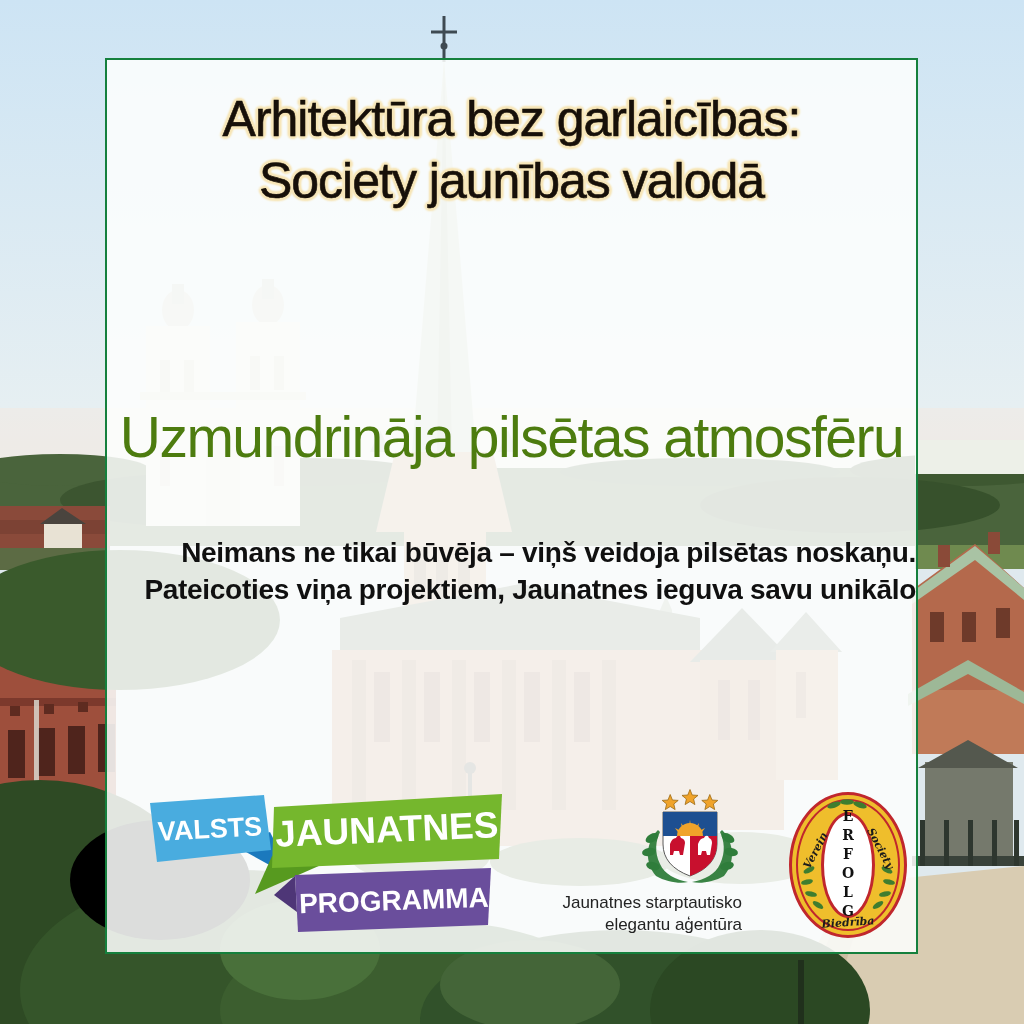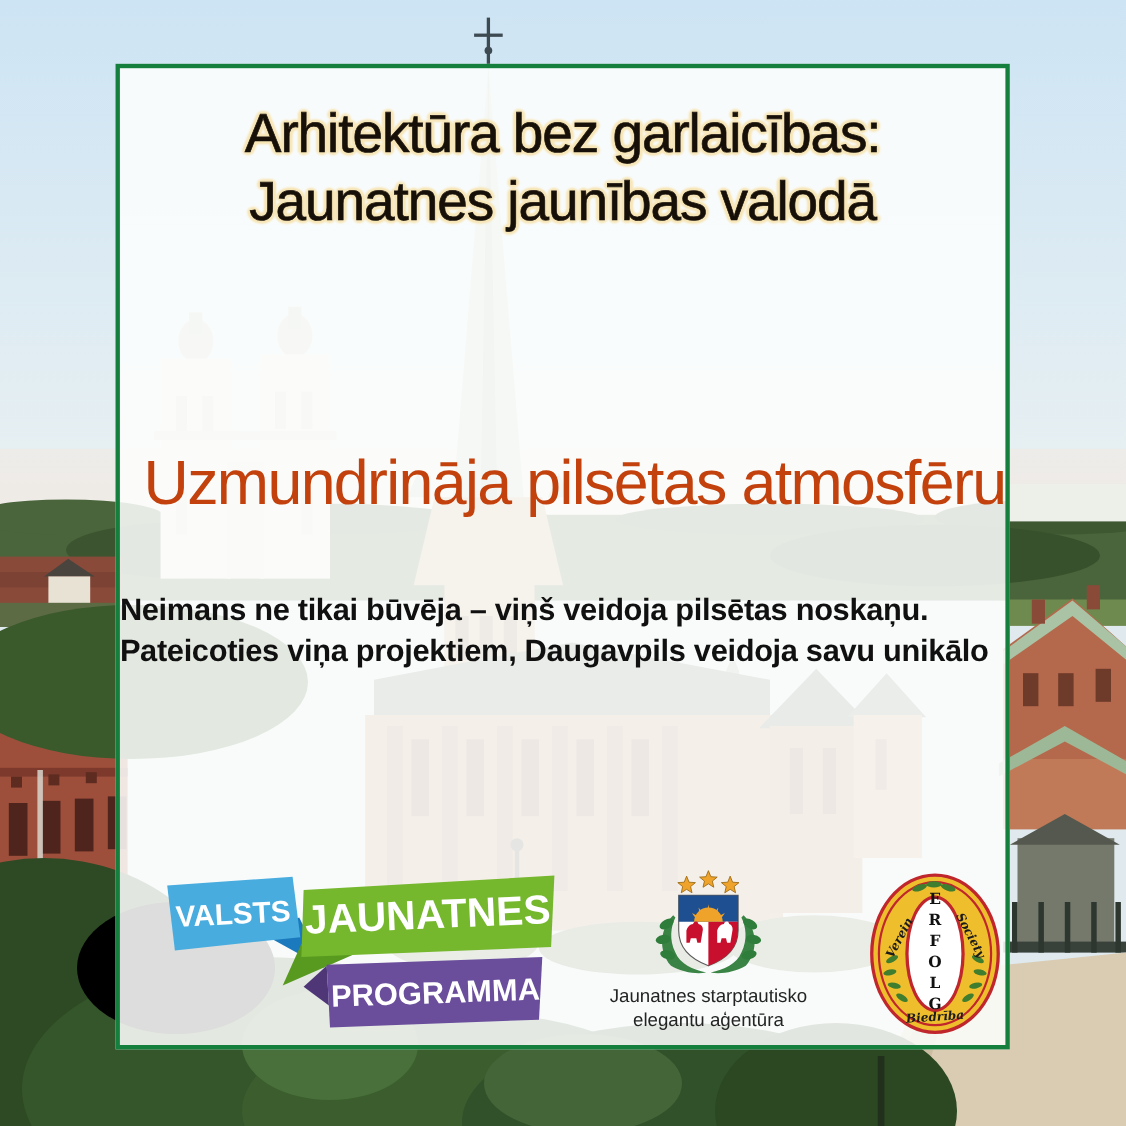--- a/index.html
+++ b/index.html
@@ -2,38 +2,38 @@
 <html><head>
 <meta charset="utf-8">
 <style>
   html,body{margin:0;padding:0;background:#777;}
   .poster{position:relative;width:1024px;height:1024px;overflow:hidden;
           font-family:"Liberation Sans",sans-serif;background:#dfe9ee;}
   .bg{position:absolute;left:0;top:0;width:1024px;height:1024px;display:block;}
 
   
   .panel{position:absolute;left:105px;top:58px;width:813px;height:896px;
-         background:rgba(253,254,253,.87);border:4px solid #15803d;box-sizing:border-box;}
+         background:rgba(253,254,253,.87);border:2px solid #15803d;box-sizing:border-box;}
 
   .title{position:absolute;top:28px;left:0;width:100%;text-align:center;
          font-size:50px;line-height:62px;font-weight:400;color:#171009;
          -webkit-text-stroke:.6px #171009;letter-spacing:-1px;
          text-shadow:-3px 0 2px #f7e6b8,3px 0 2px #f7e6b8,0 -3px 2px #f7e6b8,0 3px 2px #f7e6b8,
                      -2px -2px 2px #f7e6b8,2px 2px 2px #f7e6b8,2px -2px 2px #f7e6b8,-2px 2px 2px #f7e6b8;}
-  .subtitle{position:absolute;top:347px;left:0;width:100%;text-align:right;
-            font-size:57px;line-height:60px;font-weight:400;color:#c2410c;letter-spacing:-1.5px;}
-  .bodytext{position:absolute;top:474px;left:0;width:100%;text-align:left;
+  .subtitle{position:absolute;top:347px;left:0;width:100%;text-align:center;
+            font-size:57px;line-height:60px;font-weight:400;color:#4d7c0f;letter-spacing:-1.5px;}
+  .bodytext{position:absolute;top:474px;left:0;width:100%;text-align:right;
             font-size:28px;line-height:37px;font-weight:700;color:#101010;letter-spacing:-.3px;}
 
   .logos{position:absolute;left:0;top:722px;width:100%;height:176px;}
   .logo-programme{position:absolute;left:28px;top:0;width:372px;height:156px;}
   .logo-programme svg{display:block;}
   .banner-text{fill:#fff;font-family:"Liberation Sans",sans-serif;font-weight:700;}
 
-  .logo-agency{position:absolute;left:435px;top:6px;width:200px;text-align:center;}
+  .logo-agency{position:absolute;left:435px;top:6px;width:200px;text-align:right;}
   .agency-caption{margin-top:4px;font-size:17px;line-height:22px;color:#232323;}
 
   
   .logo-erfolg{position:absolute;left:682px;top:10px;width:118px;height:146px;}
   .erf-outer{position:absolute;inset:0;background:#efbe2c;border:3px solid #c0272d;
              border-radius:50%/50%;box-sizing:border-box;}
   .erf-ring{position:absolute;left:7px;top:7px;right:7px;bottom:7px;border:2px solid #c0272d;
             border-radius:50%/50%;}
   .erf-center{position:absolute;left:32px;top:20px;width:54px;height:106px;background:#fff;
               border:3px solid #c0272d;border-radius:27px/53px;box-sizing:border-box;
@@ -198,28 +198,28 @@
       <ellipse cx="300" cy="950" rx="80" ry="50" fill="#49703a"></ellipse>
       <ellipse cx="530" cy="985" rx="90" ry="45" fill="#446538"></ellipse>
       <rect x="798" y="960" width="6" height="64" fill="#20301c"></rect>
     </g>
   </svg>
 
   <div class="panel">
 
     <div class="title">
       <div>Arhitektūra bez garlaicības:</div>
-      <div>Jaunatnes jaunības valodā</div>
+      <div>Society jaunības valodā</div>
     </div>
 
     <div class="subtitle">Uzmundrināja pilsētas atmosfēru</div>
 
     <div class="bodytext">
       <div>Neimans ne tikai būvēja – viņš veidoja pilsētas noskaņu.</div>
-      <div>Pateicoties viņa projektiem, Daugavpils veidoja savu unikālo</div>
+      <div>Pateicoties viņa projektiem, Jaunatnes ieguva savu unikālo</div>
     </div>
 
     <div class="logos">
 
       <div class="logo-programme">
         <svg width="372" height="156" viewBox="0 0 372 156">
           <polygon points="100,64 135,50 158,96" fill="#1B79BD"></polygon>
           <polygon points="15,21 129,13 136,68 22,80" fill="#49ACDF"></polygon>
           <polygon points="137,74 186,83 120,112" fill="#579A1F"></polygon>
           <polygon points="139,25 367,12 364,77 137,86" fill="#75B72D"></polygon>

